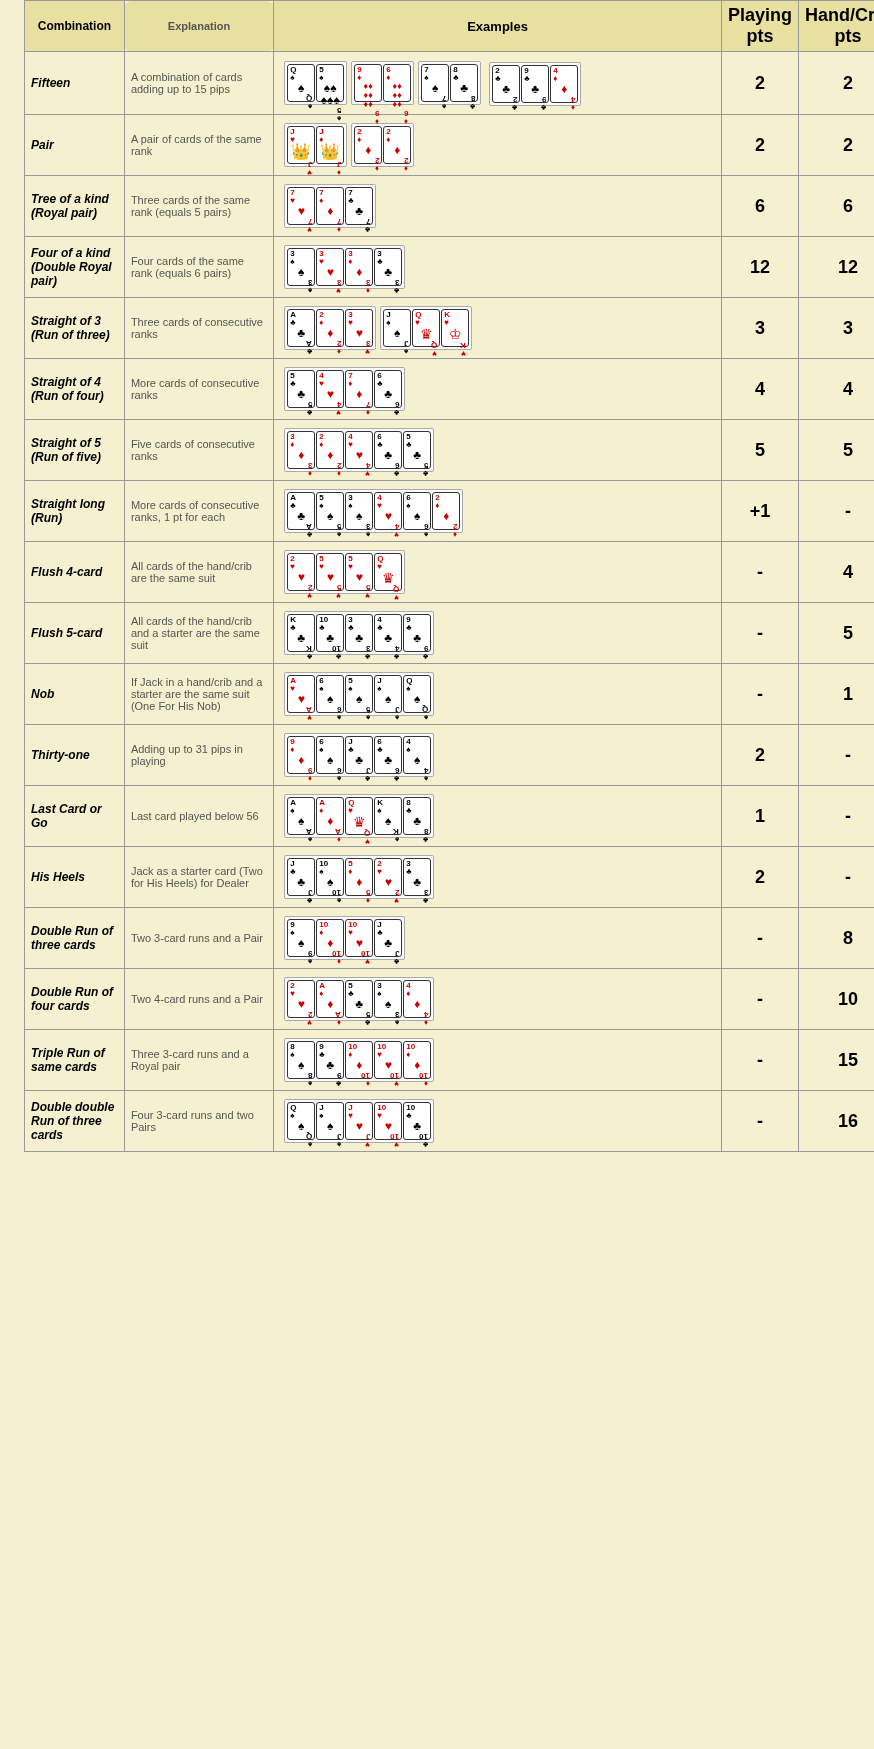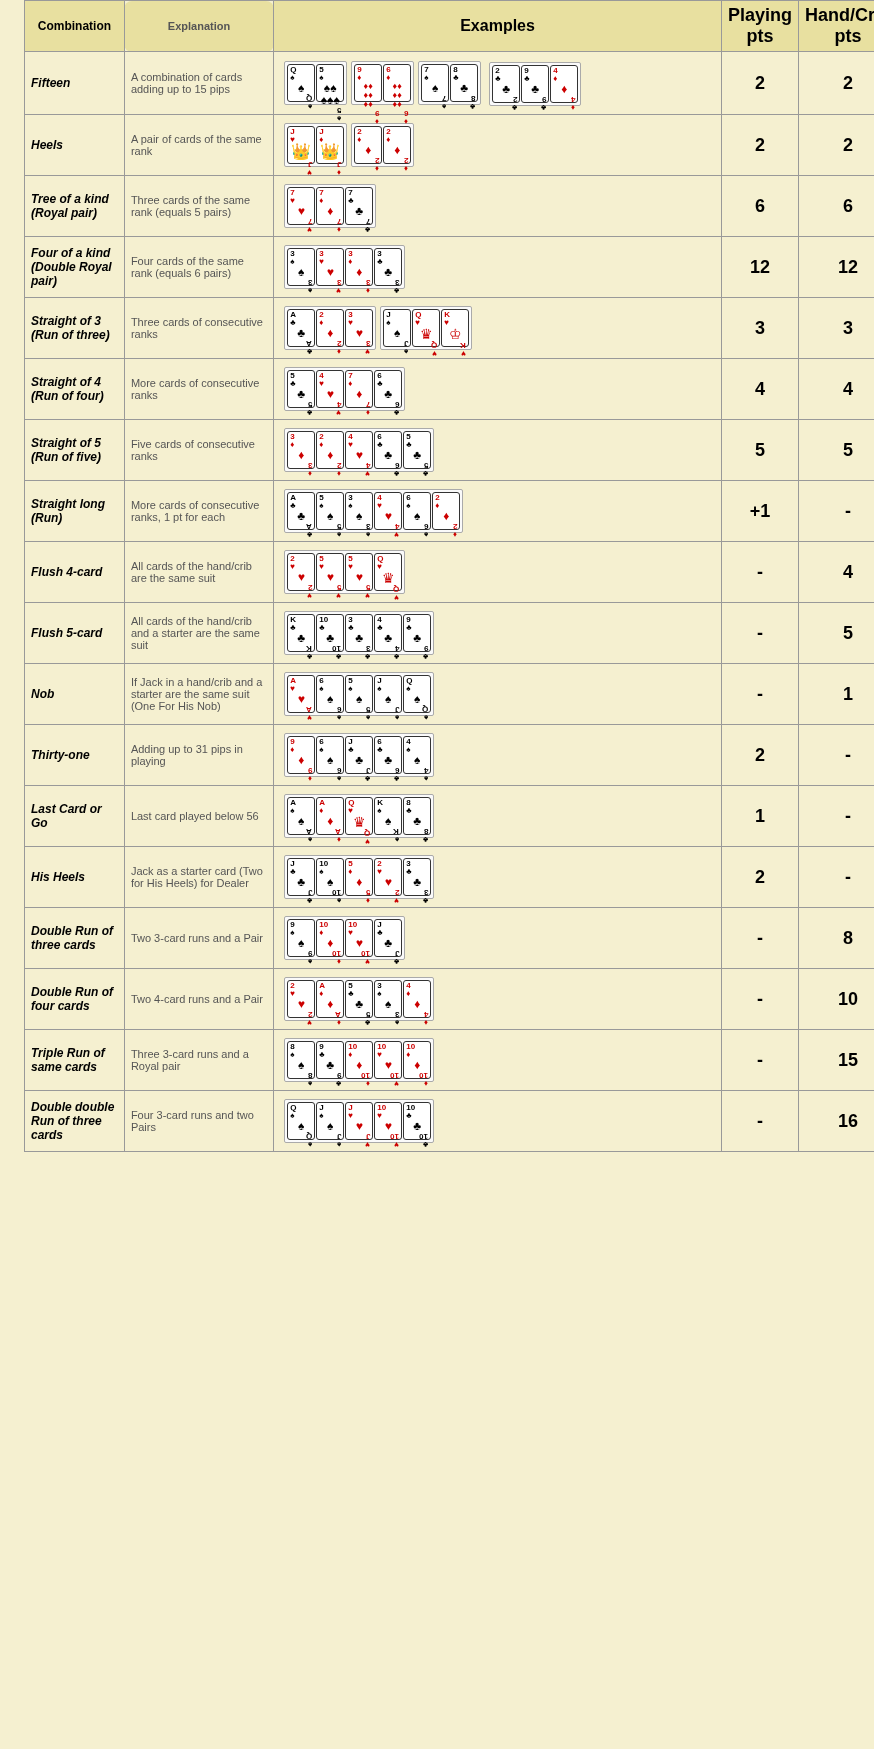--- a/index.html
+++ b/index.html
@@ -17,21 +17,21 @@
     }
     th, td {
       border: 1px solid #999;
       padding: 4px 6px;
       vertical-align: middle;
     }
     thead th {
       background: #e8e0a0;
       font-weight: bold;
       text-align: center;
-      font-size: 16px;
+      font-size: 13px;
     }
     .col-combination {
       width: 100px;
       font-weight: bold;
       font-size: 12px;
       vertical-align: middle;
     }
     .col-explanation {
       width: 150px;
       font-size: 11px;
@@ -244,21 +244,21 @@
                 </div>
             </div>
           </div>
         </div>
       </td>
       <td class="col-playing">2</td>
       <td class="col-handcrib">2</td>
     </tr>
 
     <tr>
-      <td class="col-combination">Heels</td>
+      <td class="col-combination">Pair</td>
       <td class="col-explanation">A pair of cards of the same rank</td>
       <td class="col-examples">
         <div class="examples-cell">
           <div class="example-group">
             <div class="card red">
               <div class="card-top">
                   <span class="card-rank-top">J</span>
                   <span class="card-suit-top">♥</span>
                 </div>
               <div class="card-center" style="font-size:16px">👑</div>

